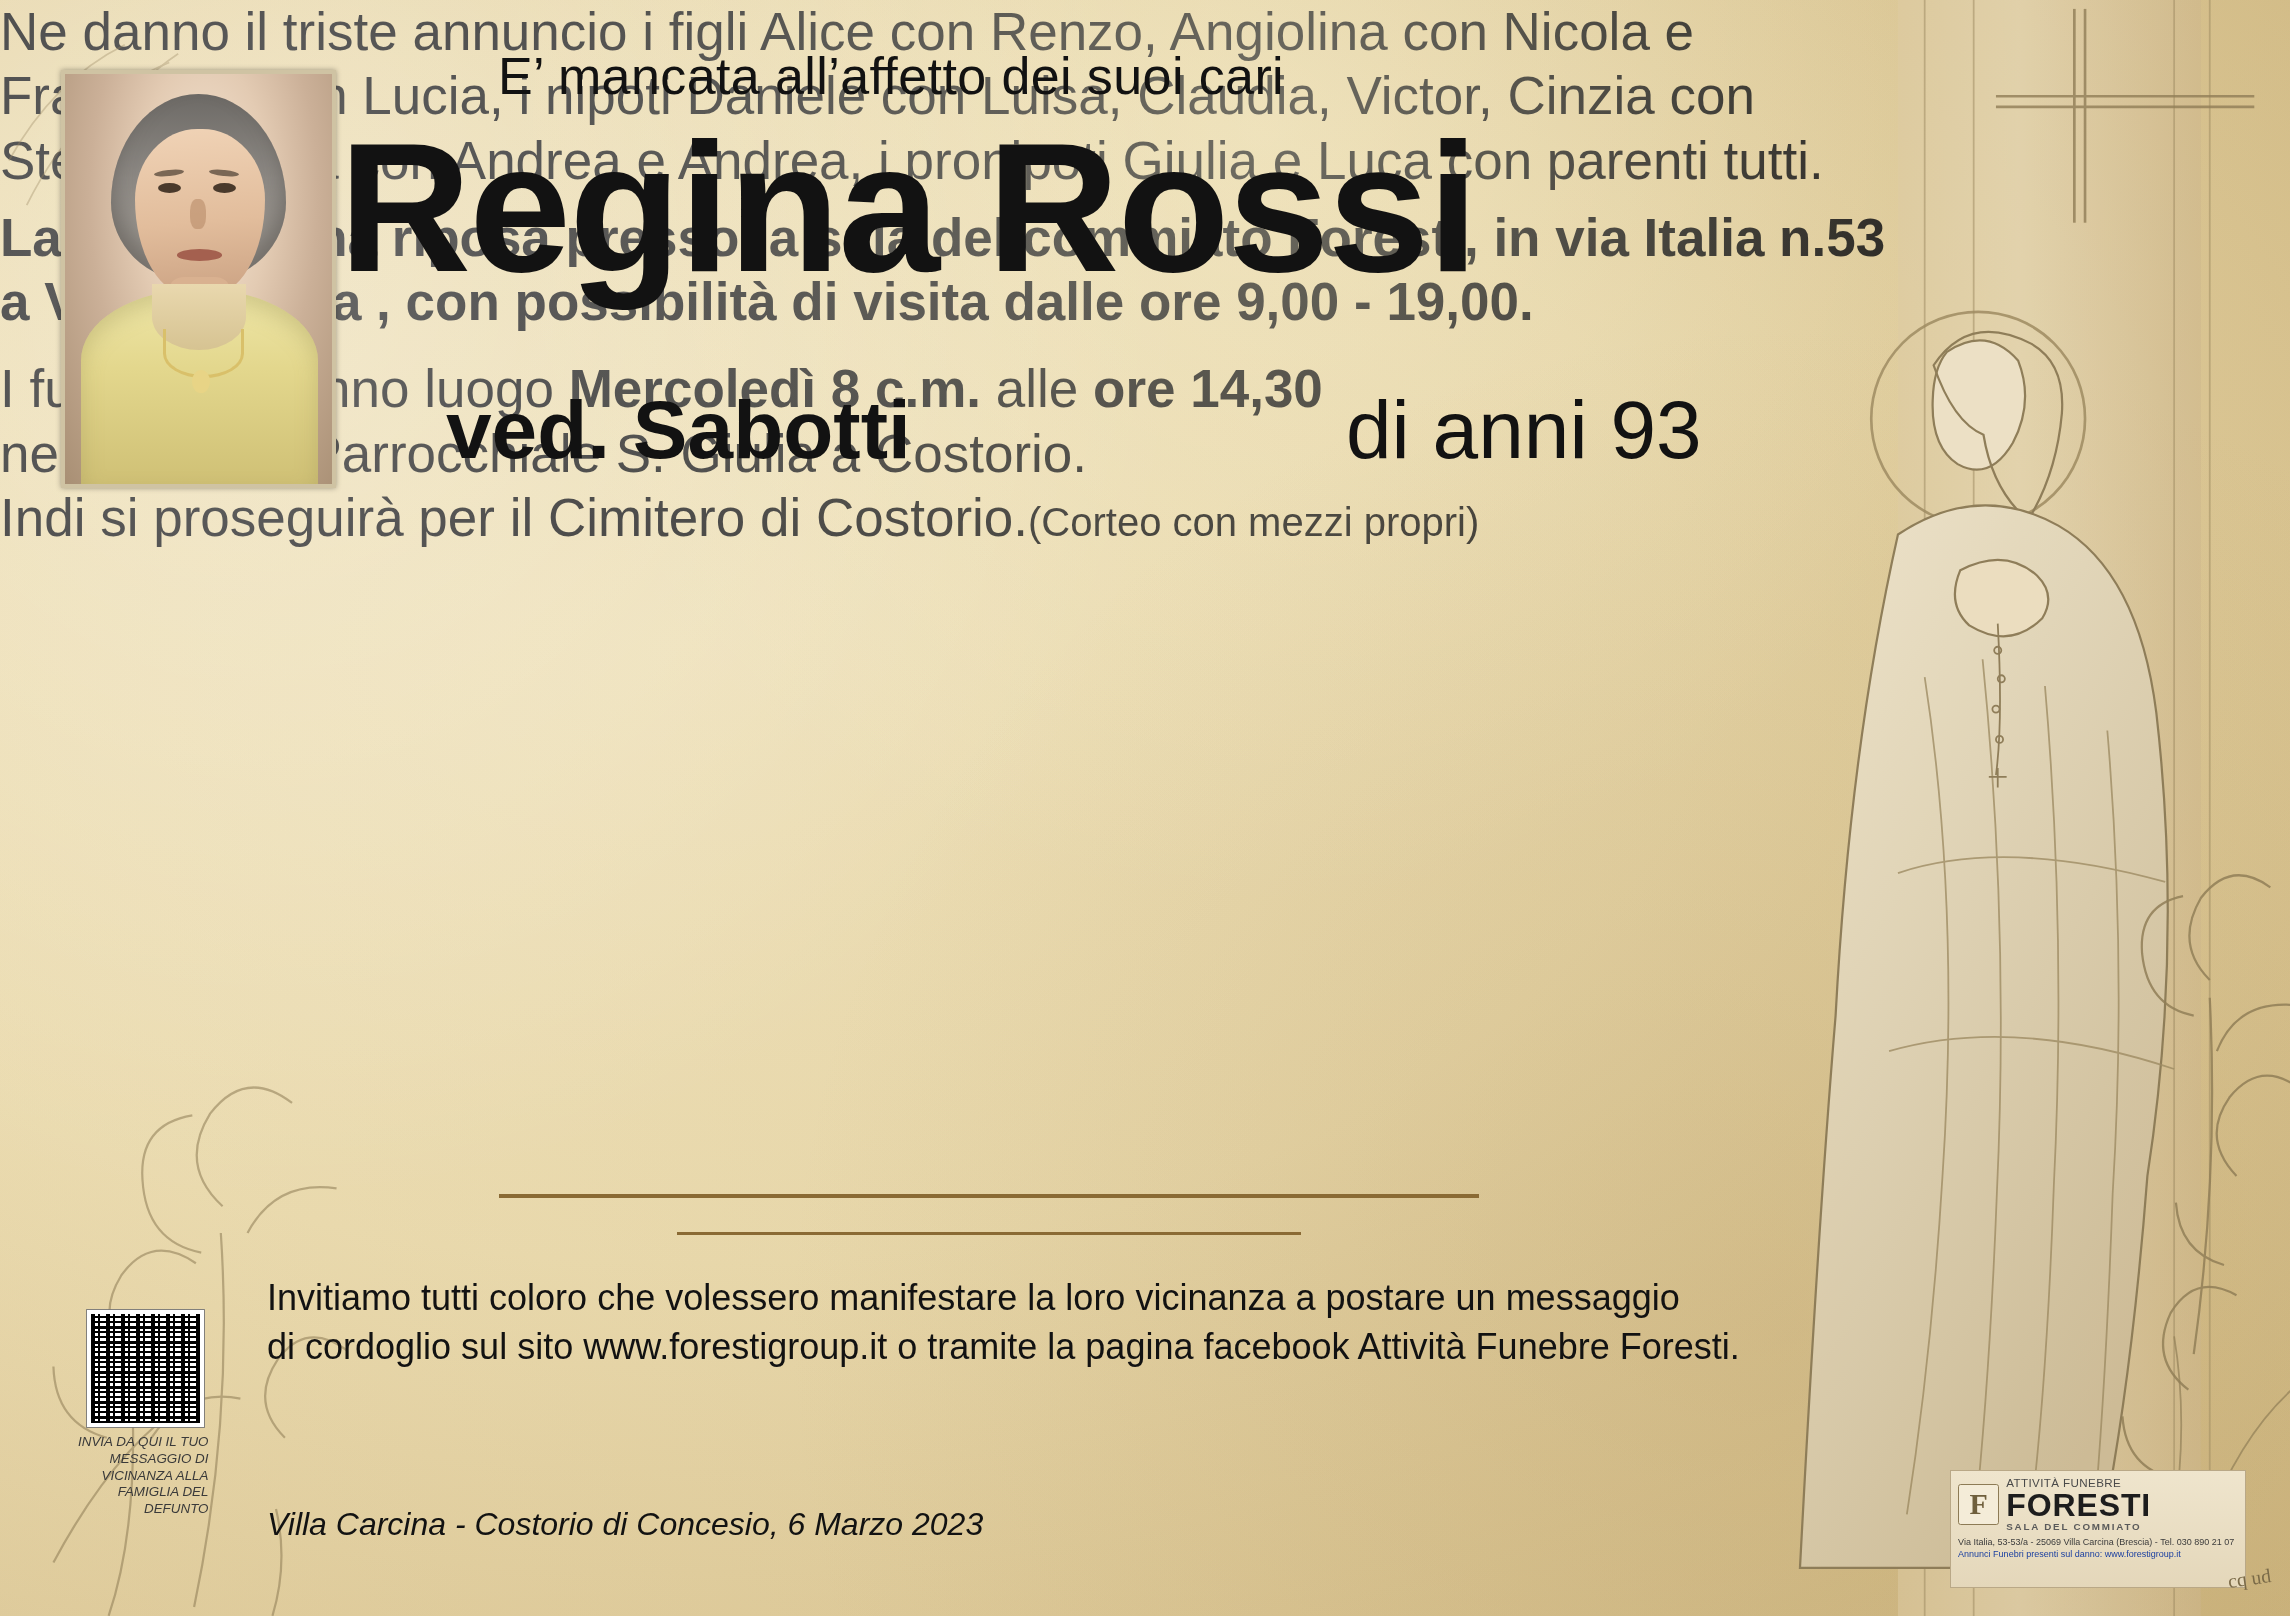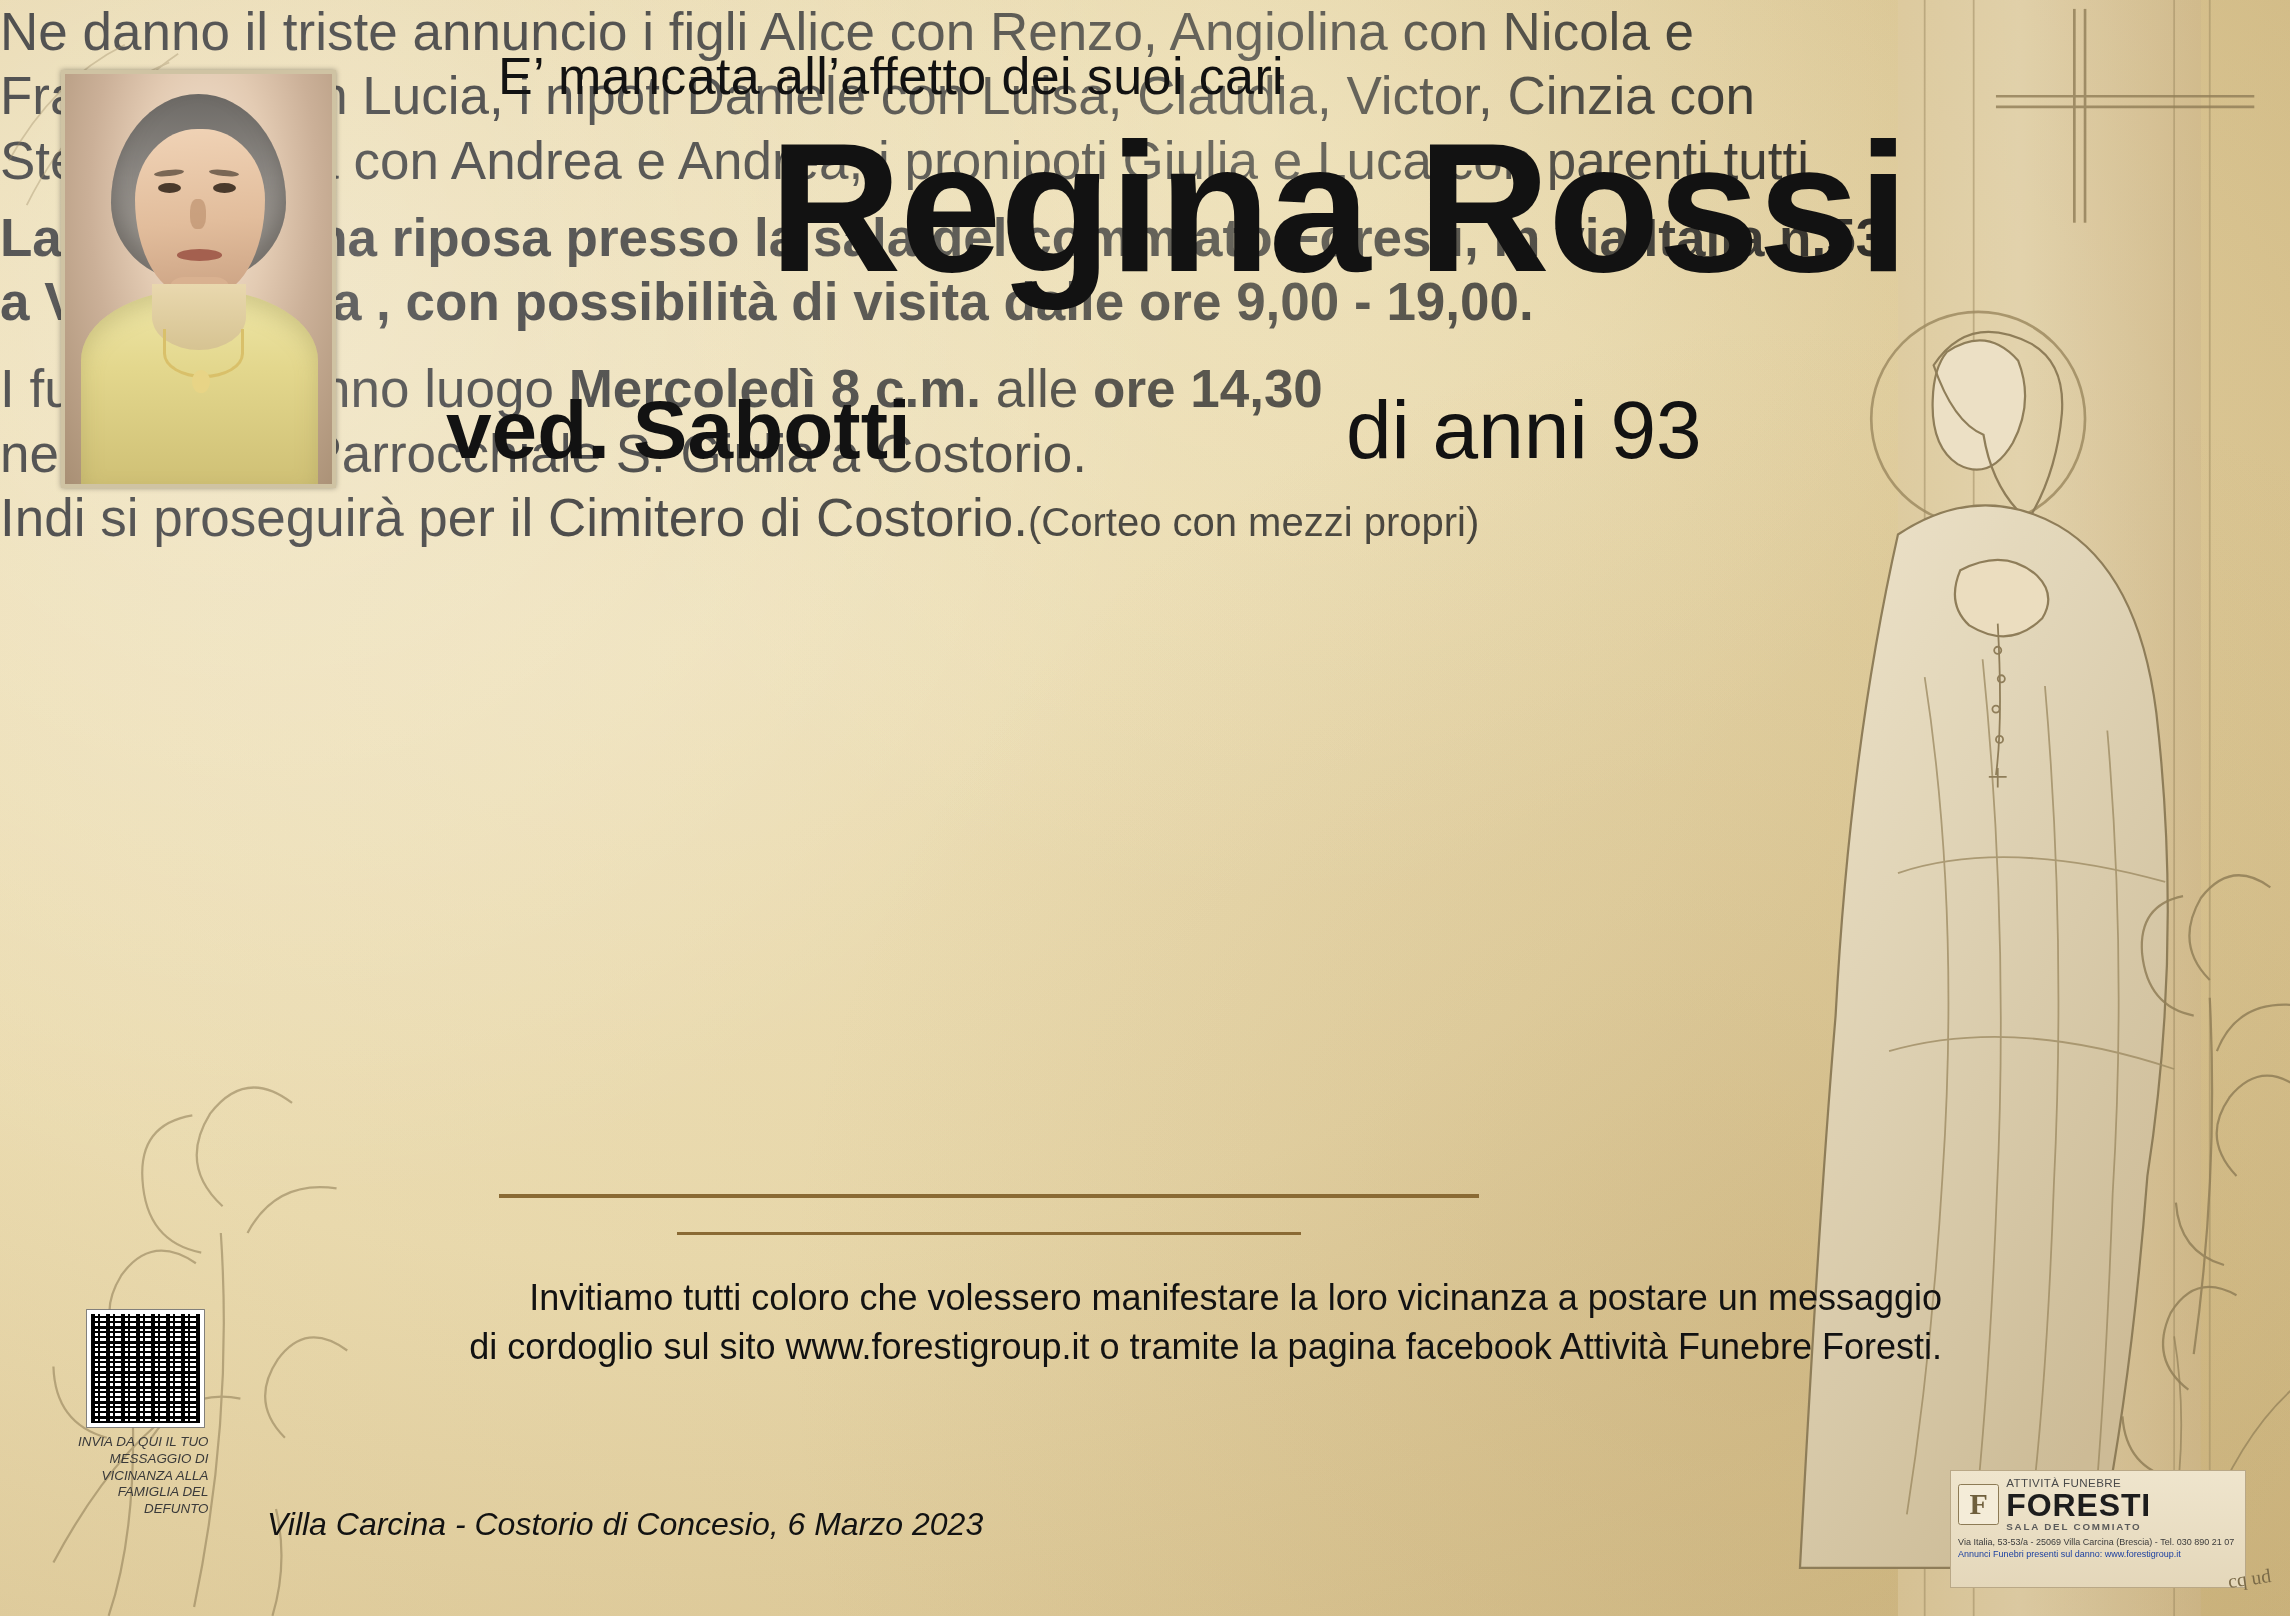--- a/index.html
+++ b/index.html
@@ -92,21 +92,21 @@
     left: 98px; top: 255px; width: 75px; height: 46px;
     border: 3.6px solid #d9c06a; border-top: none;
     border-radius: 0 0 50% 50%;
   }
   .ph-pendant { left: 127px; top: 296px; width: 18px; height: 23px; border-radius: 50%; background:#e8d486; }
 
   
   .tline { position: absolute; white-space: pre; }
   #intro { left: 0; top: 46px; width: 1782px; text-align: center; font-size: 52px; letter-spacing: 0.4px; }
   #name {
-    left: 339px; top: 116px; width: 1568px; text-align: right;
+    left: 339px; top: 116px; width: 1568px; text-align: left;
     font-size: 183px; font-weight: bold; letter-spacing: -1.8px; line-height: 1;
   }
   #ved { left: 446px; top: 383px; font-size: 82px; font-weight: bold; }
   #age { left: 1346px; top: 383px; font-size: 82px; font-weight: normal; text-align: center; }
 
   #body-text {
     left: 62px; top: 515px; width: 1889px;
     font-size: 53px; line-height: 1.215;
   }
   #body-text p { margin: 0; }
@@ -119,21 +119,21 @@
   #divider {
     left: 499px; top: 1194px; width: 980px; height: 0;
     border-top: 4.5px solid #8a6a34;
   }
   #divider2 {
     left: 677px; top: 1232px; width: 624px; height: 0;
     border-top: 3.6px solid #8a6a34;
   }
 
   #invito {
-    left: 267px; top: 1274px; width: 1675px; text-align: right;
+    left: 267px; top: 1274px; width: 1675px; text-align: left;
     font-size: 36px; line-height: 1.35;
   }
   #partecipazione {
     left: 267px; top: 1417px; width: 1675px; text-align: center;
     font-size: 41px; font-weight: bold;
   }
   #place-date {
     left: 267px; top: 1506px; width: 1675px; 
     font-size: 32px; font-style: italic;
   }

